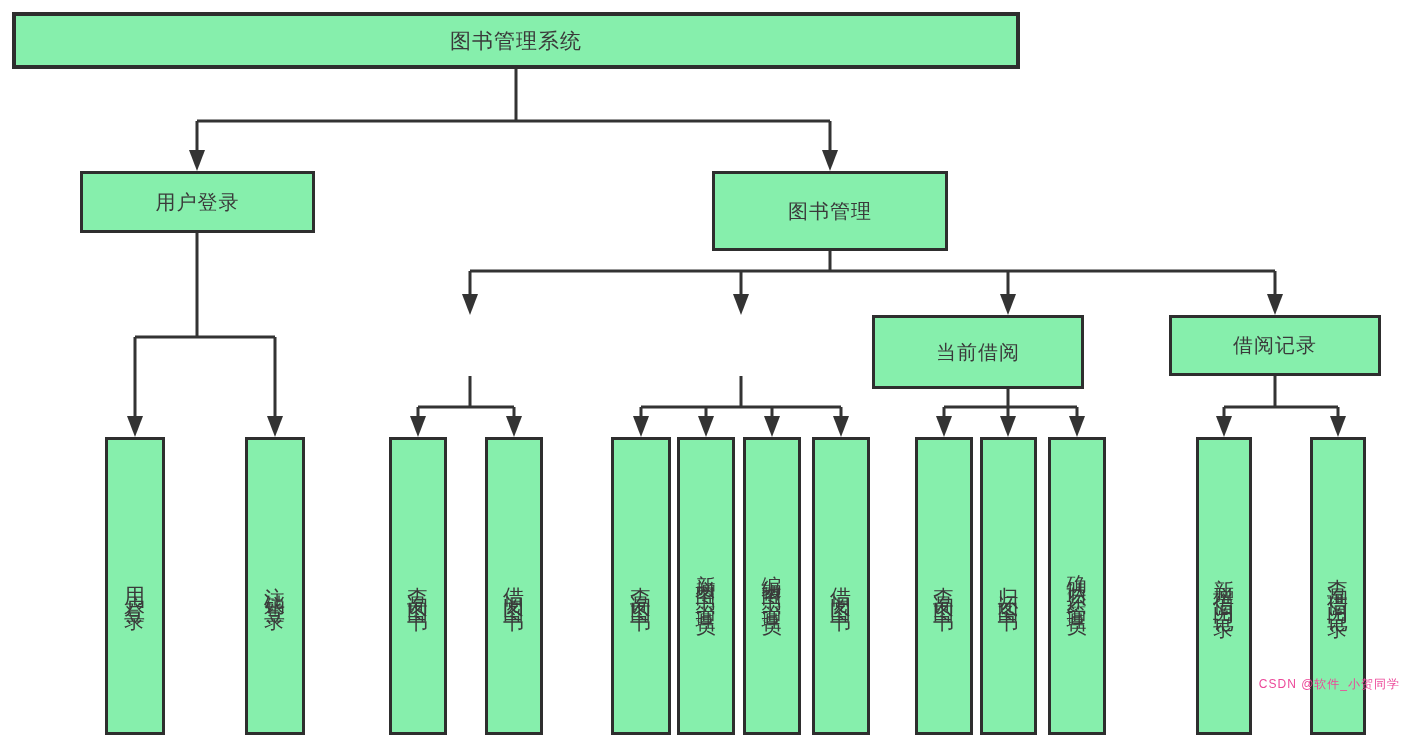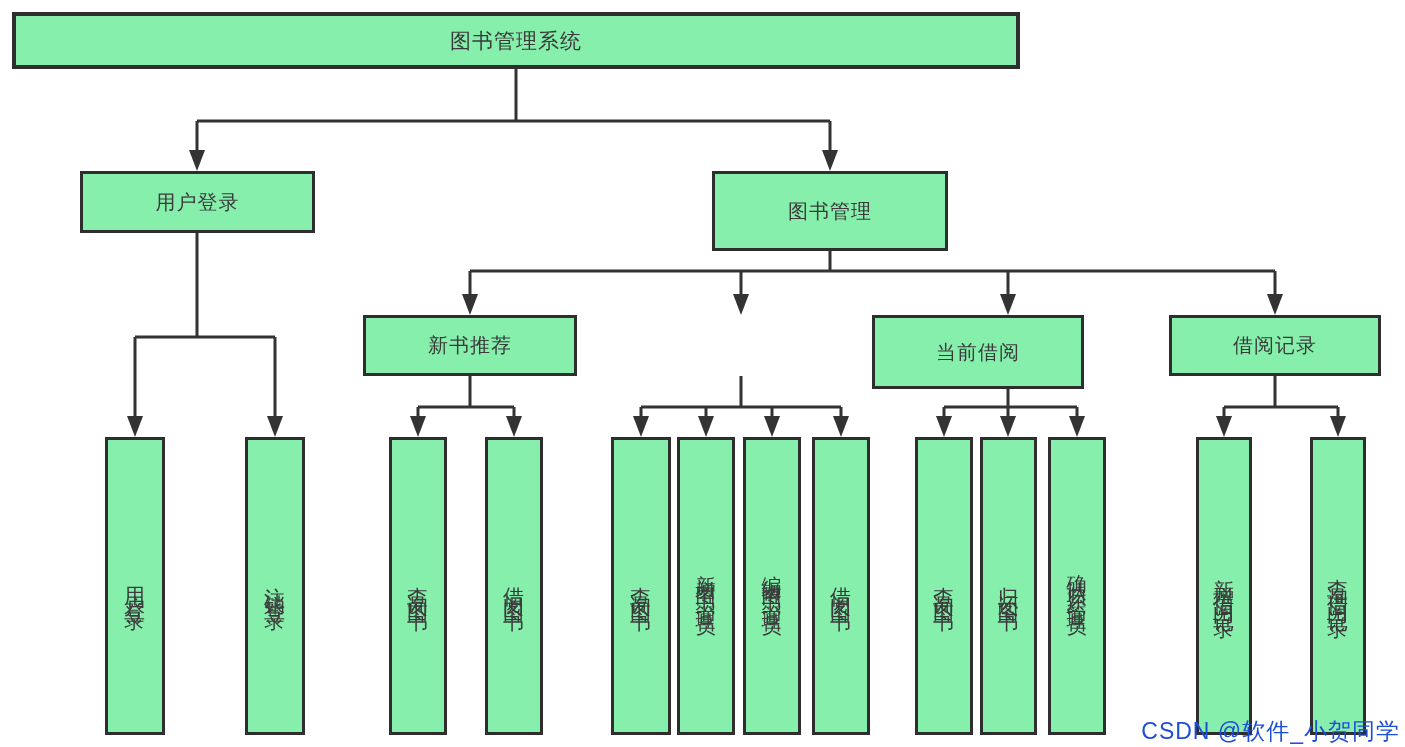--- a/index.html
+++ b/index.html
@@ -16,22 +16,22 @@
   .root-box { border-width:4px; font-size:21px; }
   .h-box { font-size:20px; }
   .v-box { border-width:3px; }
   .v-box .vtext {
     writing-mode:vertical-rl; text-orientation:mixed;
     font-size:21px; letter-spacing:8px; line-height:1;
     color:#3a3a3a; white-space:nowrap;
   }
   .v-box .vtext.dense { letter-spacing:6px; font-size:20px; }
   .watermark {
-    position:absolute; right:5px; top:716px; color:#1d4ed8;
-    font-size:23px; letter-spacing:1px; white-space:nowrap;
+    position:absolute; right:5px; top:676px; color:#ec4899;
+    font-size:12px; letter-spacing:1px; white-space:nowrap;
   }
 </style>
 </head>
 <body>
 
 <div class="canvas">
 
   <svg class="connectors" width="1405" height="747" viewBox="0 0 1405 747" aria-hidden="true">
     <g stroke="#333333" stroke-width="3" fill="none">
 
@@ -76,23 +76,20 @@
     <span>图书管理系统</span>
   </div>
 
   <div class="box h-box" style="left:80px;top:171px;width:235px;height:62px">
     <span>用户登录</span>
   </div>
   <div class="box h-box" style="left:712px;top:171px;width:236px;height:80px">
     <span>图书管理</span>
   </div>
 
-  <div class="box h-box" style="left:363px;top:315px;width:214px;height:61px">
-    <span>新书推荐</span>
-  </div>
   <div class="box h-box" style="left:872px;top:315px;width:212px;height:74px">
     <span>当前借阅</span>
   </div>
   <div class="box h-box" style="left:1169px;top:315px;width:212px;height:61px">
     <span>借阅记录</span>
   </div>
 
   <div class="box v-box" style="left:105px;top:437px;width:60px;height:298px">
     <span class="vtext">用户登录</span>
   </div>

